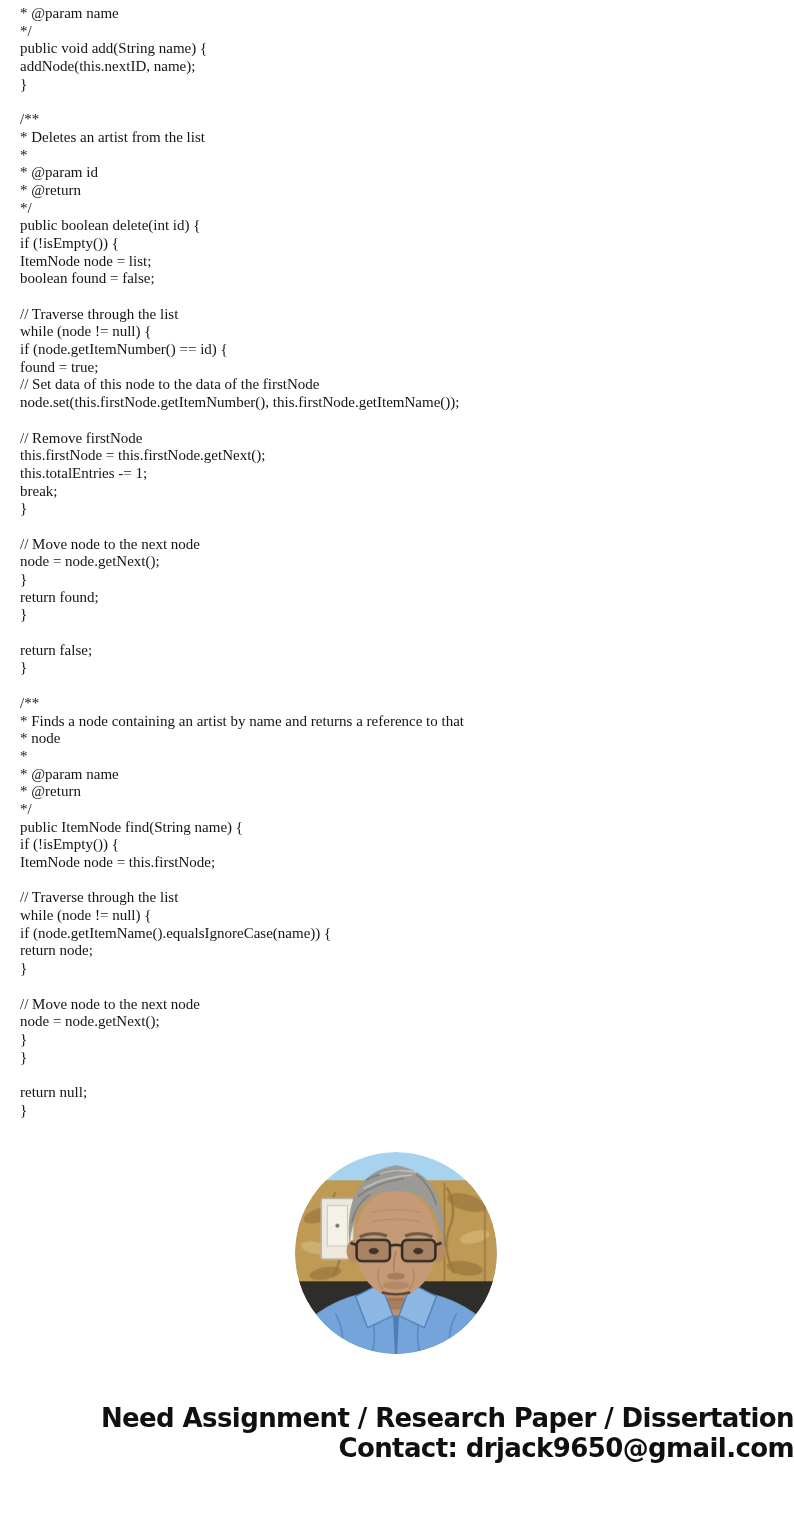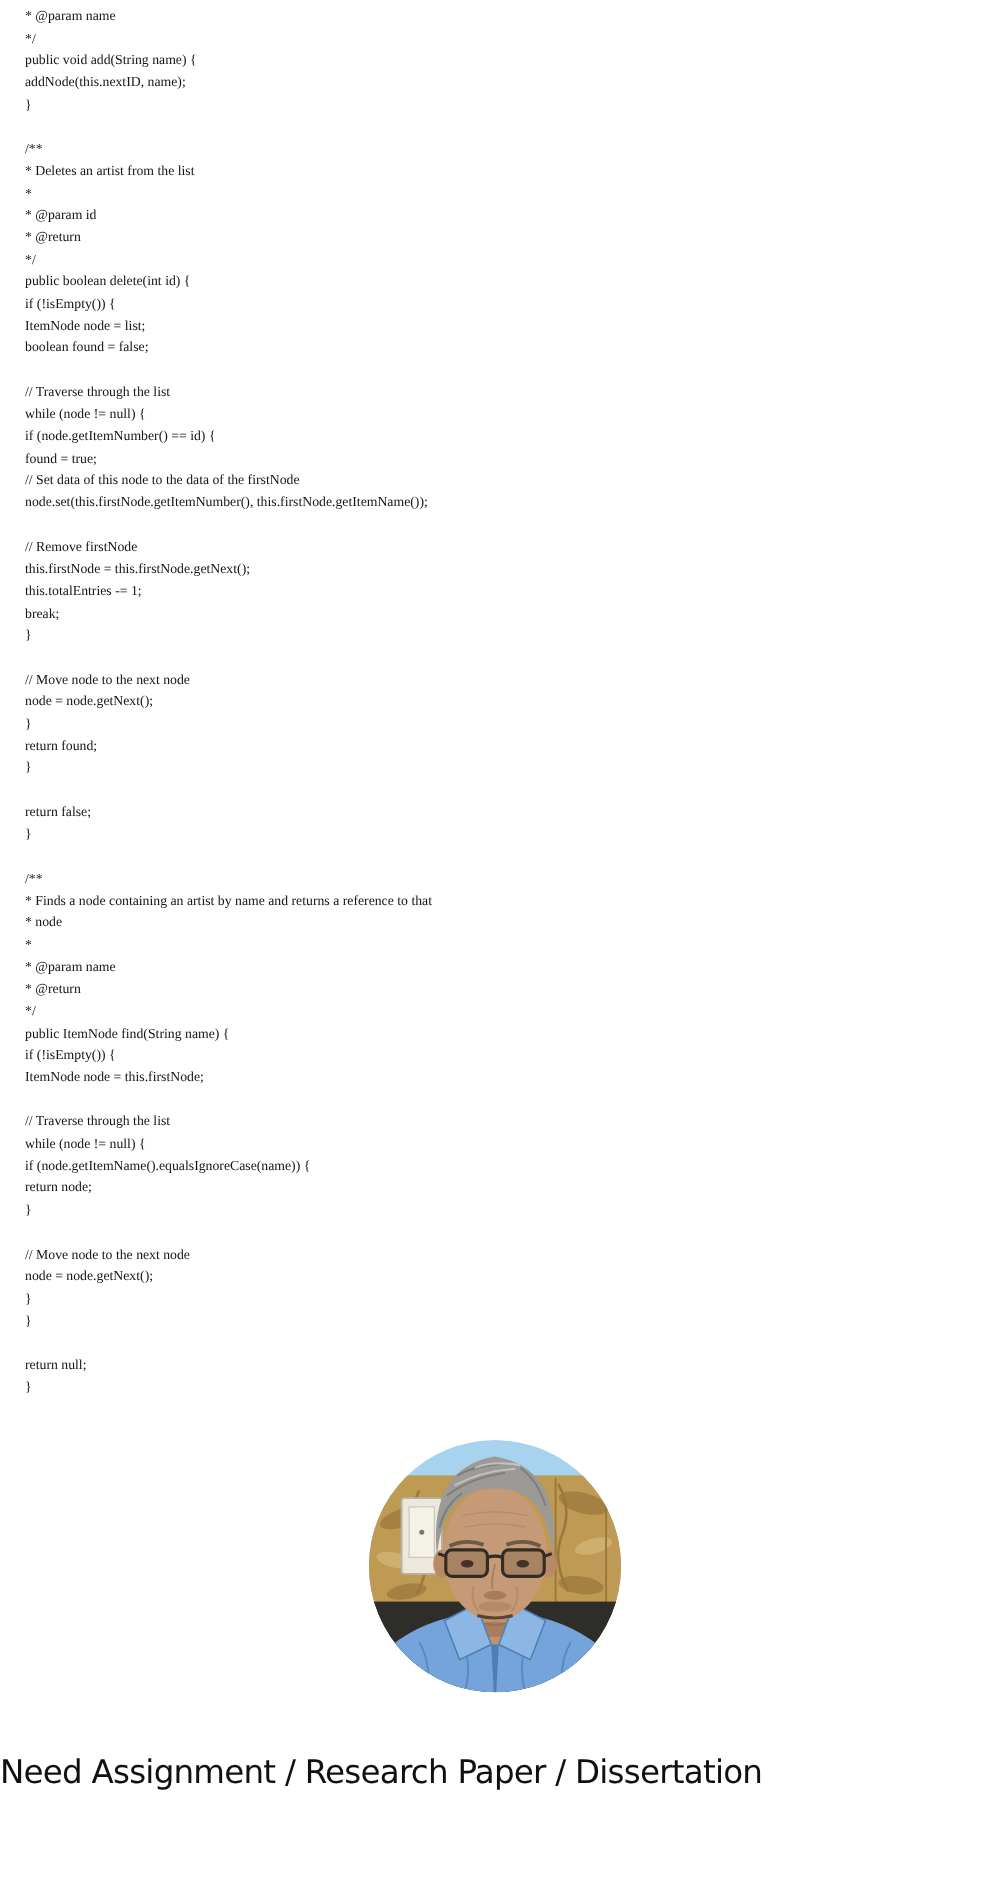--- a/index.html
+++ b/index.html
@@ -4,21 +4,21 @@
 <style>
   html, body { margin: 0; padding: 0; background: #ffffff; }
   body { width: 794px; height: 1523px; position: relative; overflow: hidden; }
 
   .code-block {
     position: absolute;
     left: 20px;
     top: 5px;
     width: 760px;
     font-family: "Liberation Serif", serif;
-    font-size: 11px;
+    font-size: 15px;
     line-height: 17.7px;
     color: #141414;
     white-space: pre;
   }
   .code-line { height: 17.7px; }
 
   .avatar-wrap {
     position: absolute;
     left: 295px;
     top: 1152px;
@@ -27,23 +27,23 @@
     border-radius: 50%;
     overflow: hidden;
   }
   .avatar-wrap svg { display: block; width: 202px; height: 202px; }
 
   .footer {
     position: absolute;
     left: 0;
     right: 0;
     top: 1403px;
-    text-align: left;
+    text-align: right;
     font-family: "DejaVu Sans", sans-serif;
-    font-weight: normal;
+    font-weight: bold;
     font-size: 26px;
     line-height: 30px;
     letter-spacing: -0.6px;
     color: #101010;
   }
   .footer-heading { margin: 0; }
   .footer-contact { margin: 0; }
 </style>
 </head>
 <body>
@@ -144,13 +144,14 @@
       <path d="M 92 145 Q 100 148 108 145" stroke="#9c6a50" stroke-width="1.5" fill="none" opacity="0.7"></path>
       <path d="M 92 153 Q 100 157 108 153" stroke="#a8805f" stroke-width="1" fill="none" opacity="0.5"></path>
     </g>
   </svg>
 </div>
 
 <div class="footer">
   <div class="footer-heading">
     <span>Need Assignment / Research Paper / Dissertation</span><br>
   </div>
+  <div class="footer-contact">Contact: drjack9650@gmail.com</div>
 </div>
 
 </body></html>

